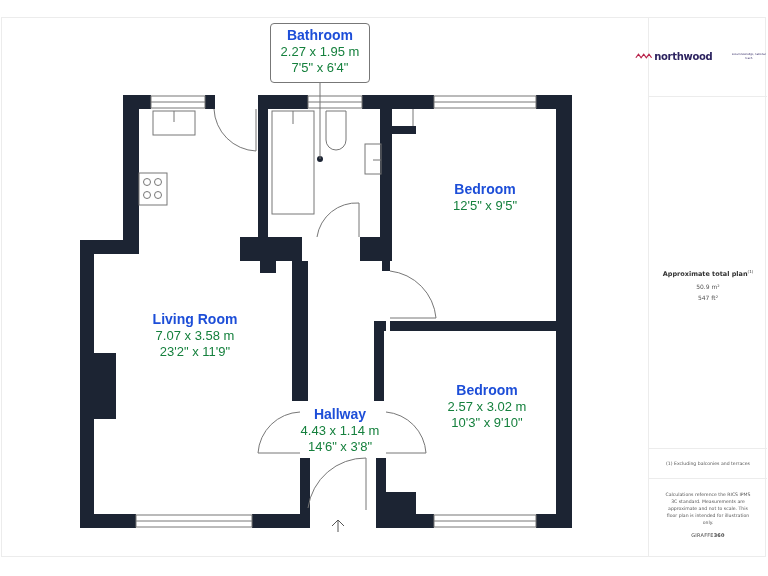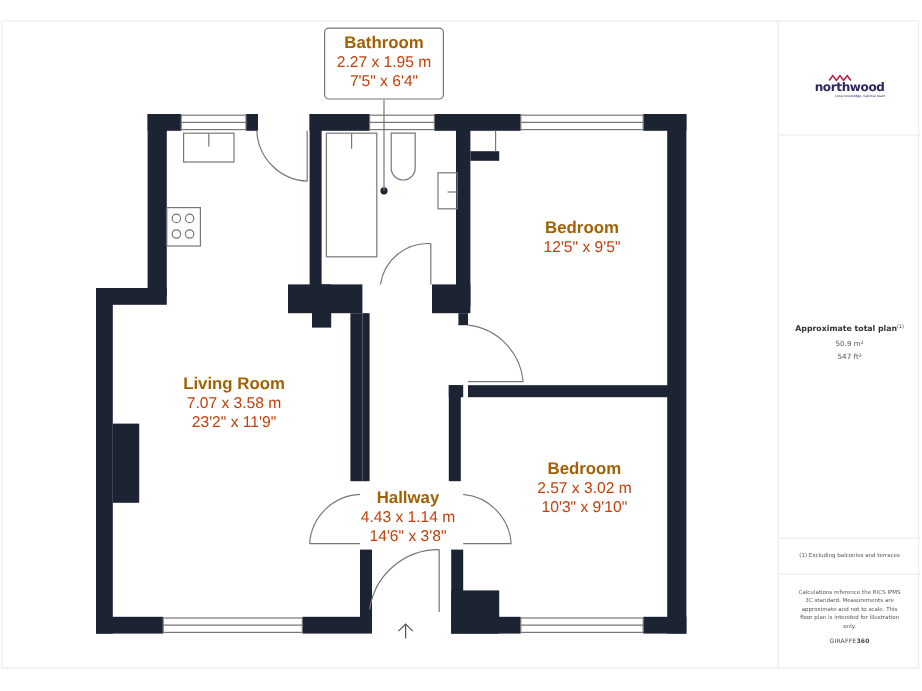--- a/index.html
+++ b/index.html
@@ -1,37 +1,37 @@
 <!DOCTYPE html>
 <html><head>
 <meta charset="utf-8">
 <style>
   html,body{margin:0;padding:0;background:#ffffff;}
   body{width:768px;height:576px;position:relative;overflow:hidden;font-family:"DejaVu Sans","Liberation Sans",sans-serif;}
   .frame{position:absolute;left:1px;top:17px;width:765px;height:540px;border:1px solid #ececec;box-sizing:border-box;}
   .plan{position:absolute;left:0;top:0;width:768px;height:576px;}
   .side{position:absolute;left:648px;top:17px;width:119px;height:540px;border-left:1px solid #ececec;box-sizing:border-box;}
   .side-sec{position:absolute;left:0;width:118px;border-bottom:1px solid #ececec;box-sizing:border-box;text-align:center;}
-  .logo{top:16px;height:80px;display:flex;flex-direction:column;align-items:center;justify-content:center;}
+  .logo{top:0;height:80px;display:flex;flex-direction:row;align-items:center;justify-content:center;}
   .logo-mark{width:22px;height:6px;margin-left:-14px;margin-bottom:1px;}
   .logo-word{font-family:"DejaVu Sans",sans-serif;font-weight:bold;font-size:10px;color:#2d2460;letter-spacing:-0.3px;line-height:10px;}
   .logo-tag{font-size:2.6px;color:#2d2460;margin-left:18px;line-height:4px;}
   .area{top:80px;height:352px;}
   .area-title{position:absolute;top:172px;left:0;width:118px;font-size:6.5px;font-weight:bold;color:#333;}
   .area-title sup{font-size:4px;font-weight:normal;}
   .area-m{position:absolute;top:186px;left:0;width:118px;font-size:6px;color:#555;}
   .area-ft{position:absolute;top:197px;left:0;width:118px;font-size:6px;color:#555;}
   .foot1{top:432px;height:30px;font-size:4.6px;color:#555;display:flex;align-items:center;justify-content:center;}
   .foot2{top:462px;height:78px;border-bottom:none;}
   .disc{font-size:4.6px;color:#555;line-height:7px;padding:12px 14px 0 14px;}
   .giraffe{font-size:5px;color:#444;margin-top:6px;letter-spacing:0.2px;}
   .giraffe b{font-weight:bold;}
   .label{position:absolute;text-align:center;font-family:"Liberation Sans","DejaVu Sans",sans-serif;}
-  .label .n{font-weight:bold;color:#a16207;font-size:14px;line-height:17px;}
-  .label .d{color:#c2410c;font-size:13px;line-height:16px;}
+  .label .n{font-weight:bold;color:#1d4ed8;font-size:14px;line-height:17px;}
+  .label .d{color:#15803d;font-size:13px;line-height:16px;}
   .bath-box{position:absolute;left:270px;top:23px;width:100px;height:60px;border:1px solid #777;border-radius:4px;background:#fff;box-sizing:border-box;}
 </style>
 </head>
 <body>
 
 <div class="frame"></div>
 
 <svg class="plan" viewBox="0 0 768 576" xmlns="http://www.w3.org/2000/svg">
   <g fill="#1c2433">
 

